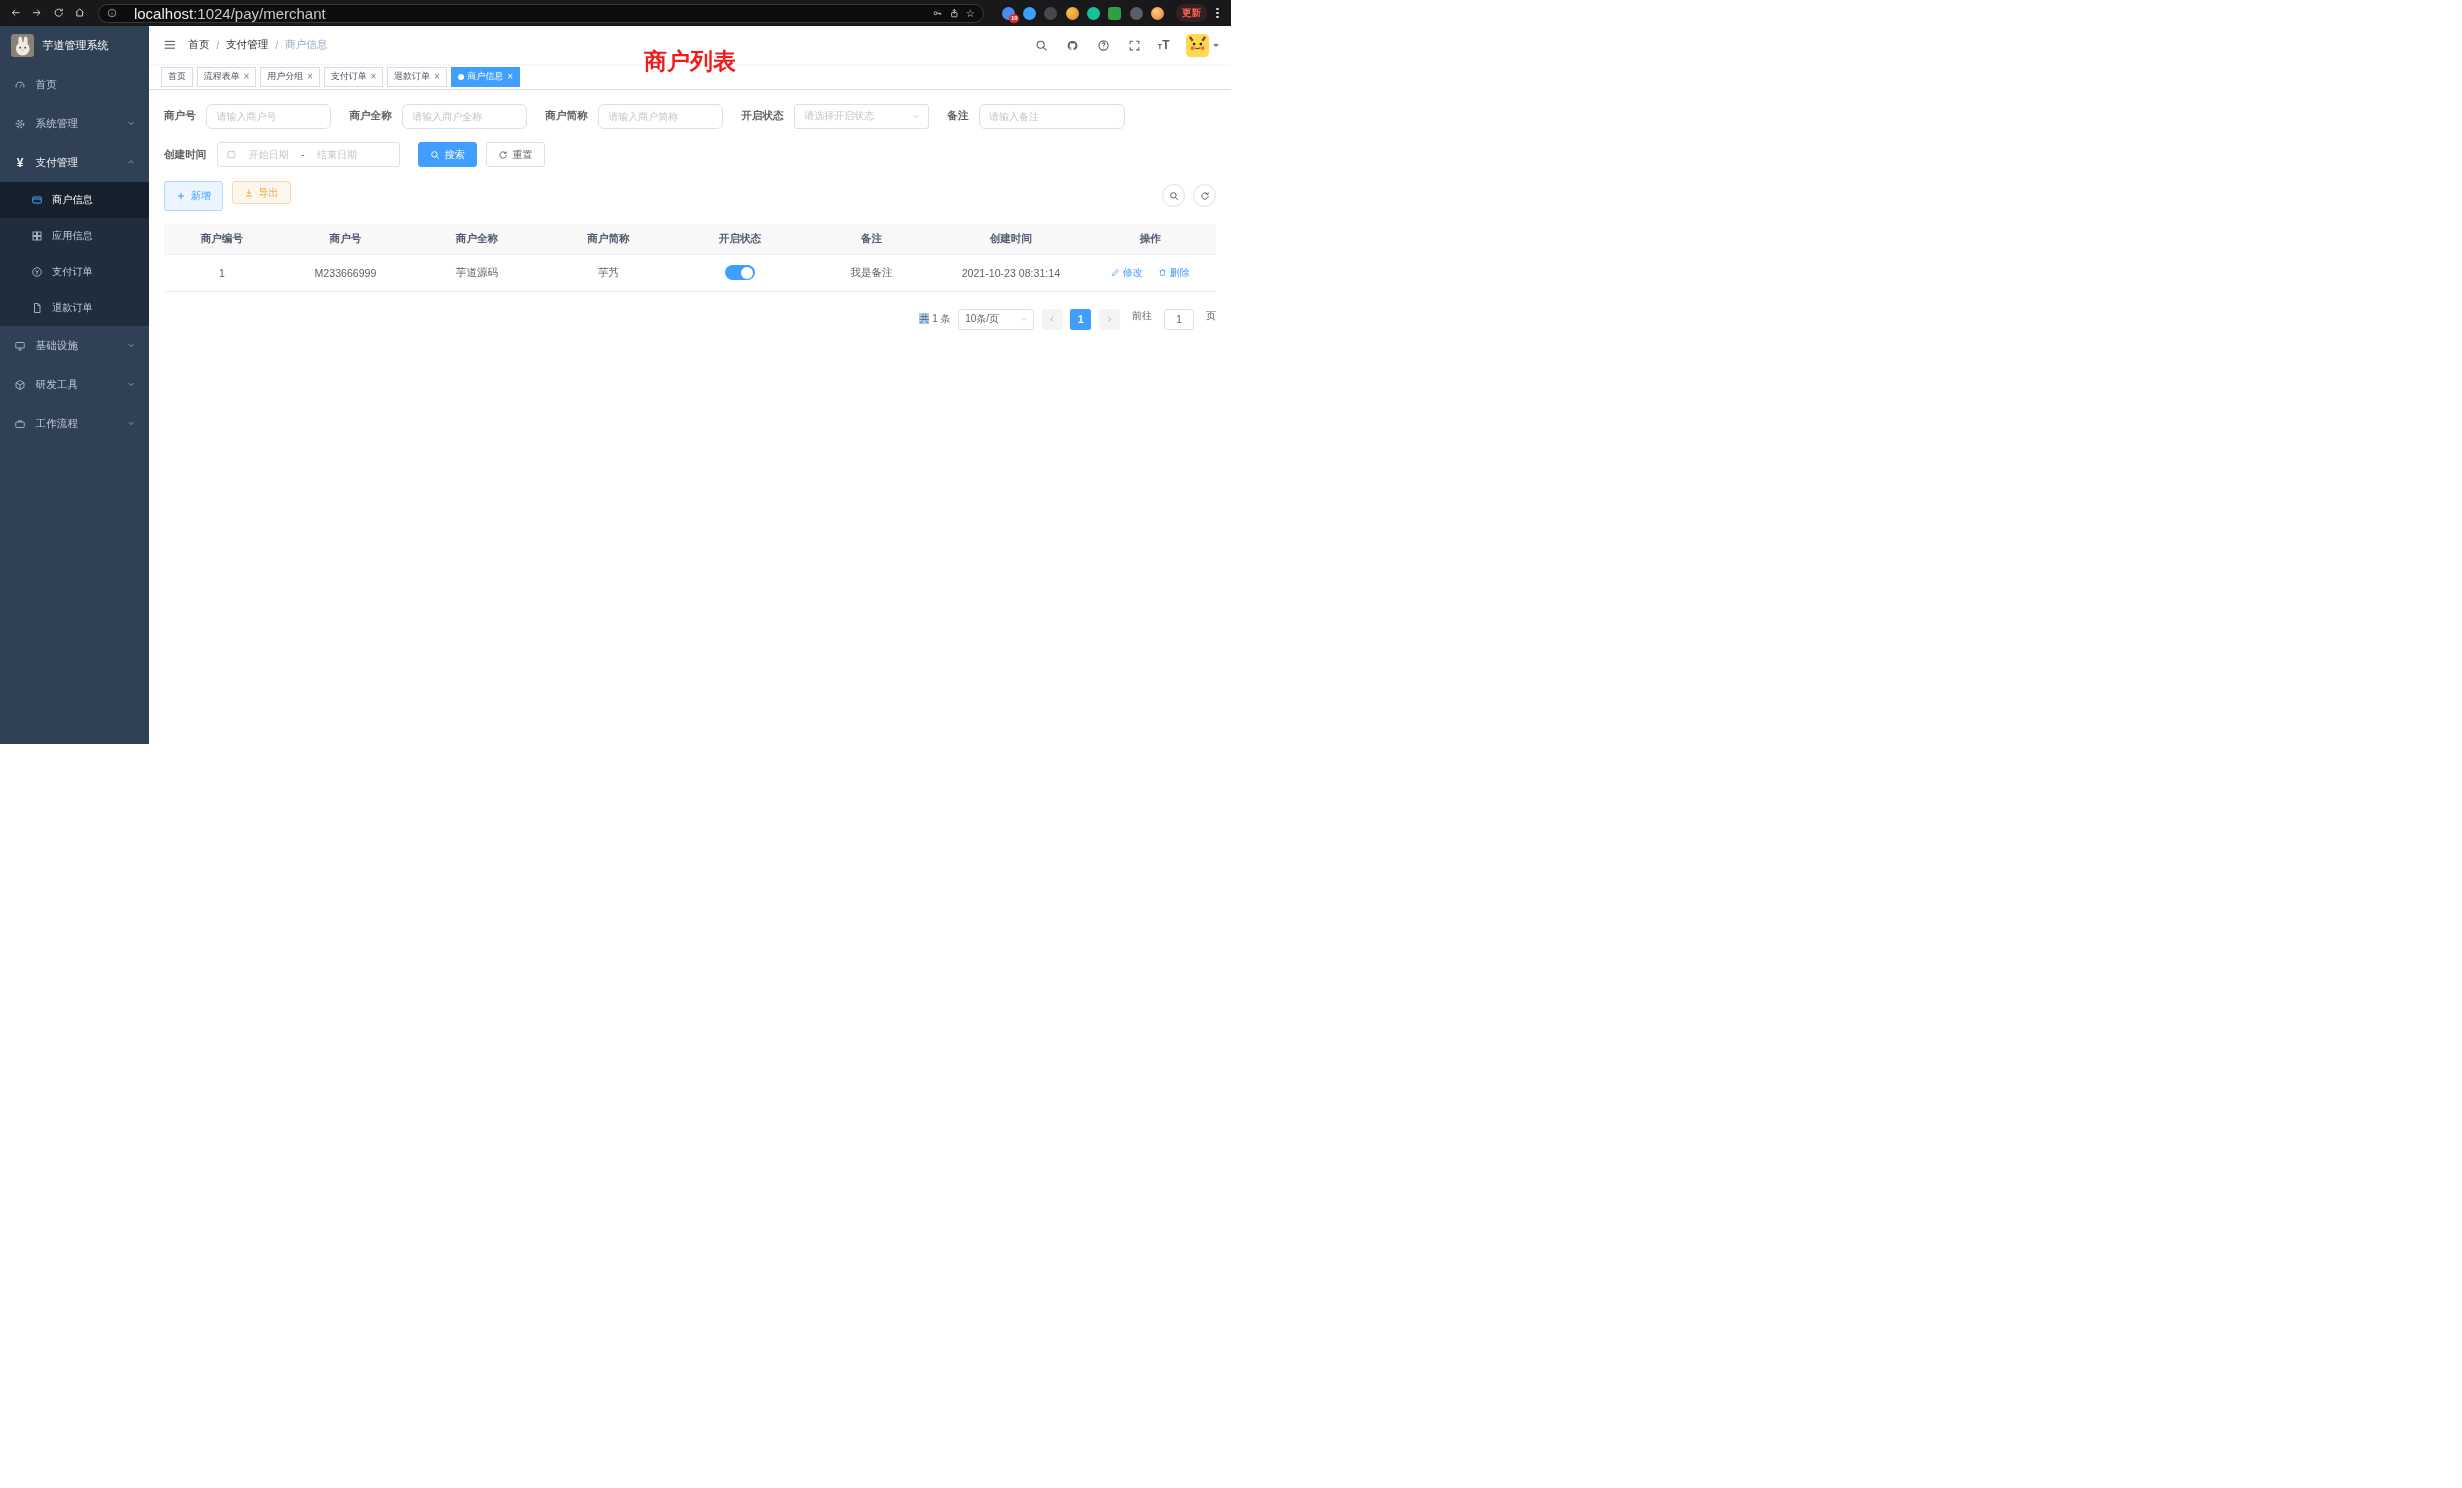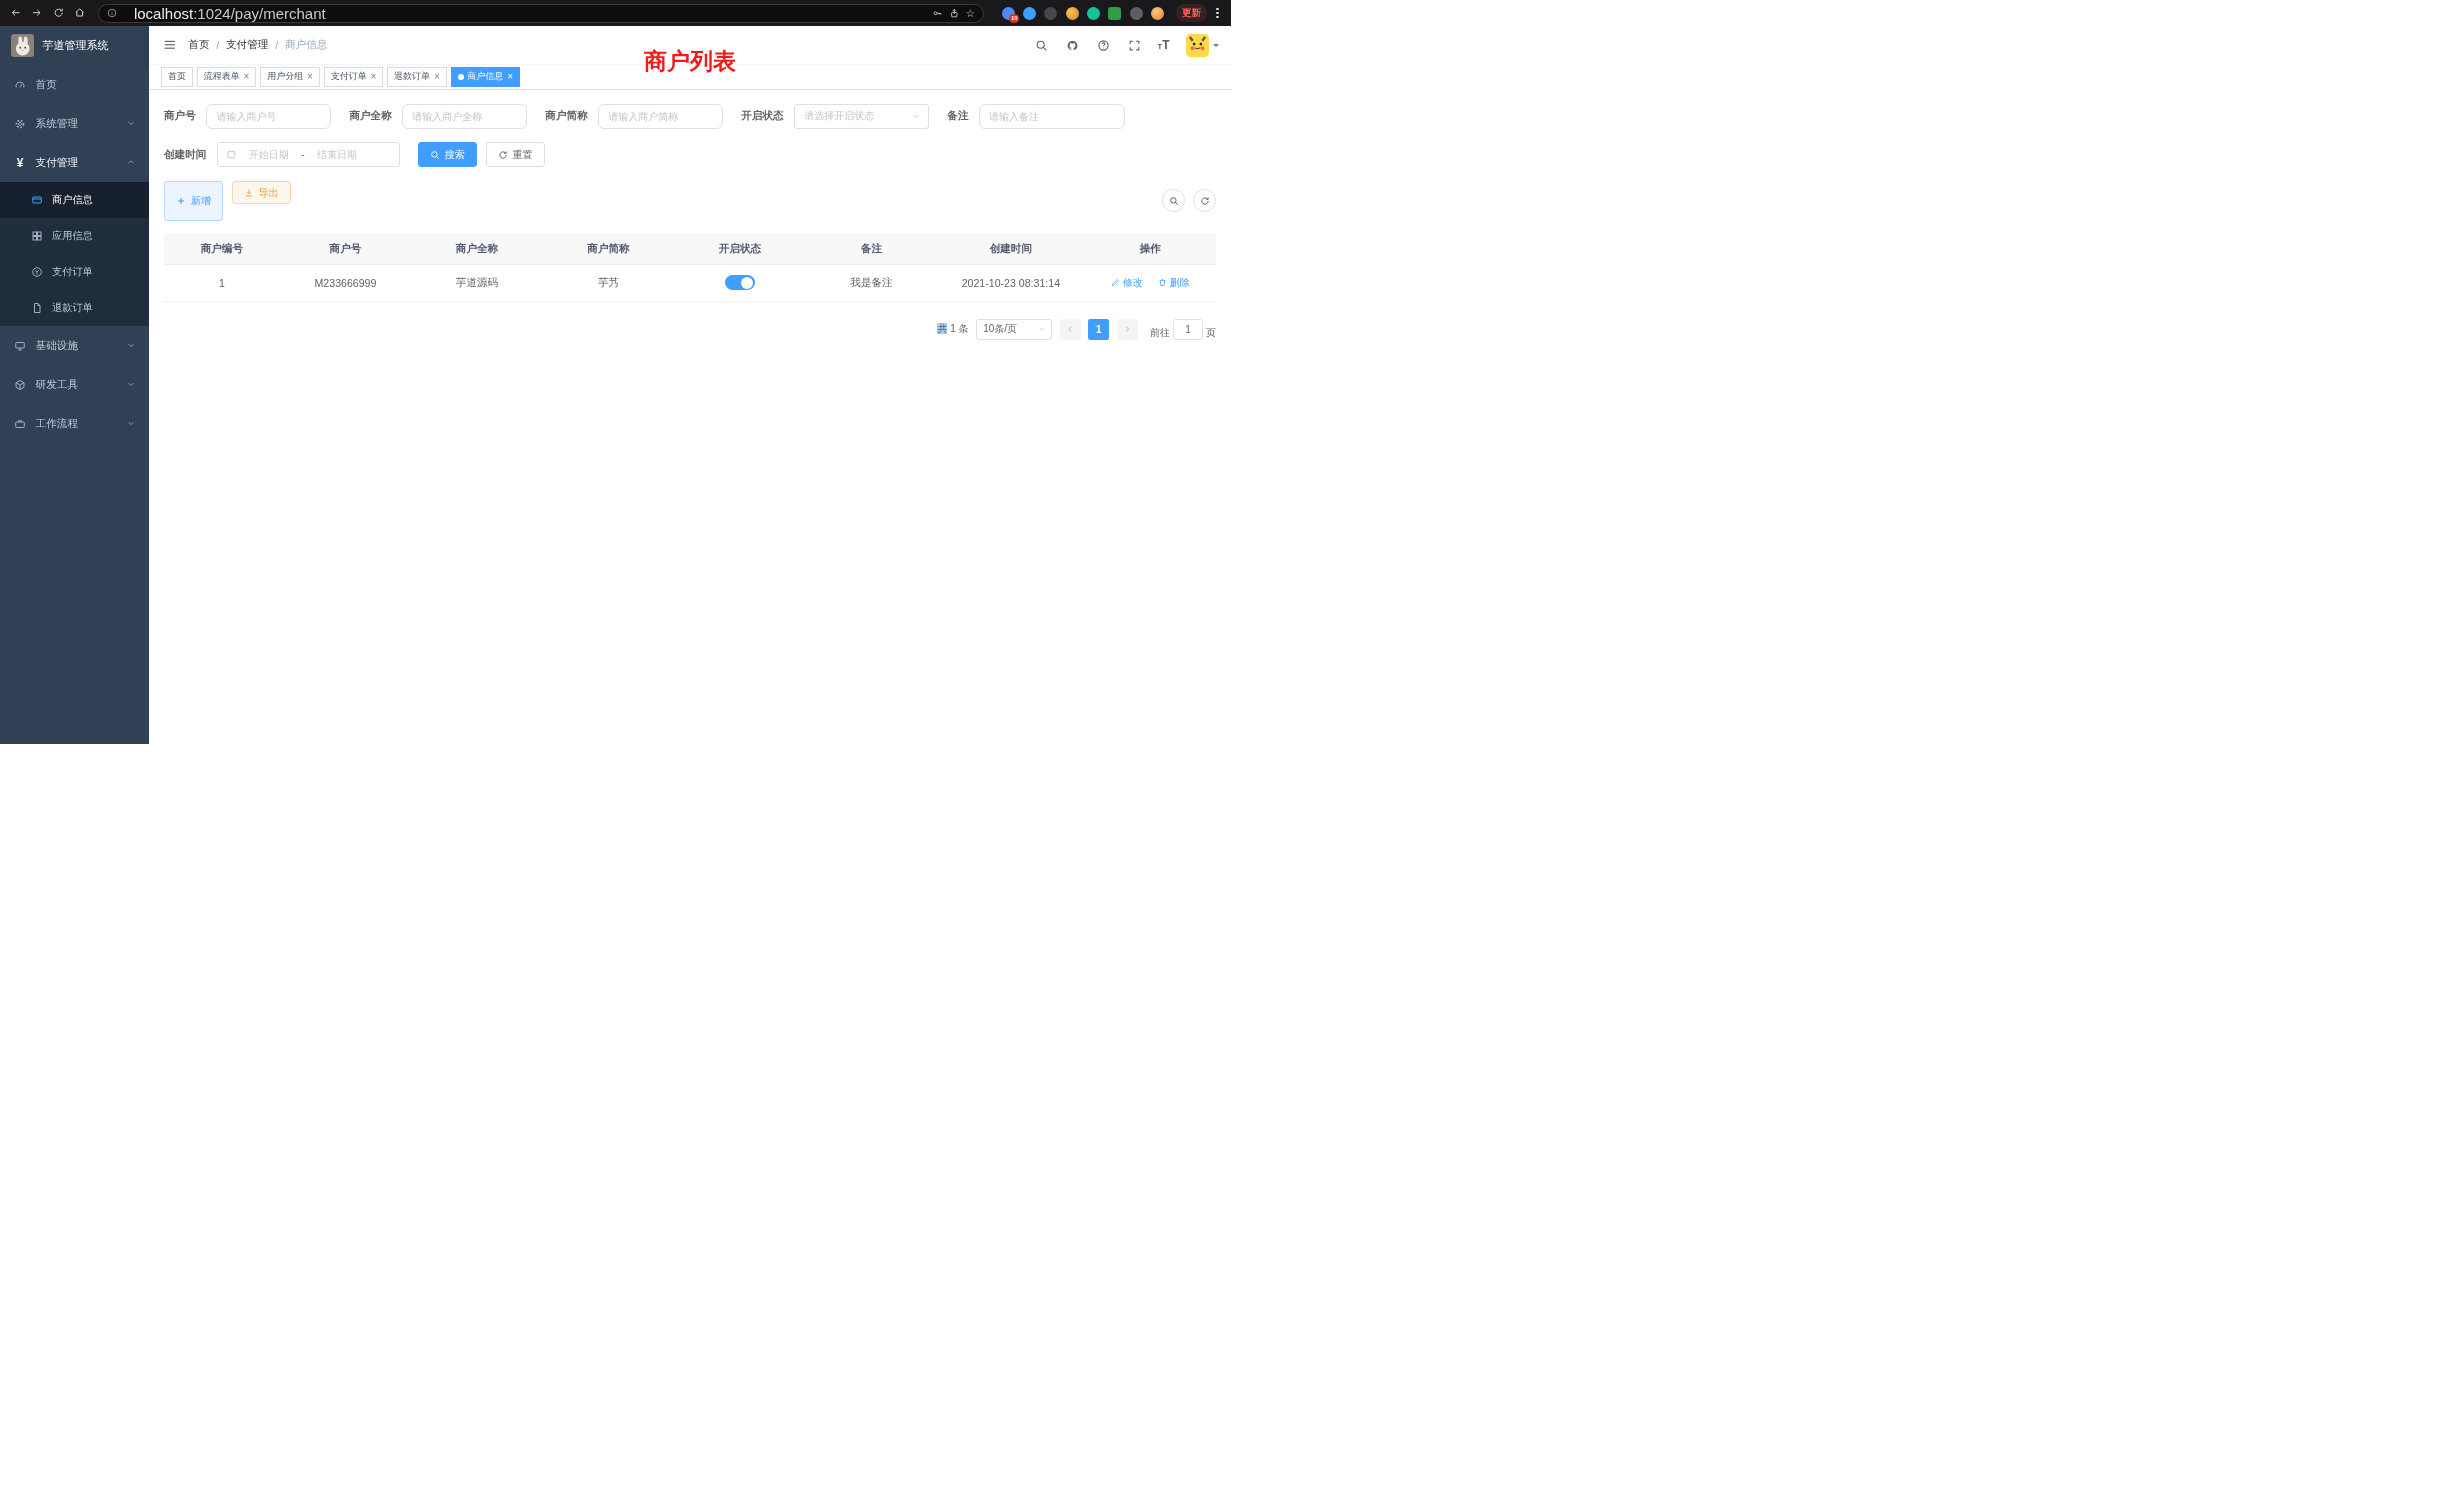--- a/index.html
+++ b/index.html
@@ -95,21 +95,21 @@
   .f-select svg { width:8.3px; height:8.3px; color:#c0c4cc; }
   .date-range { width:183px; display:flex; align-items:center; padding:0 7.6px; gap:4.5px; }
   .date-range svg { width:10.6px; height:10.6px; color:#c0c4cc; flex:0 0 10.6px; }
   .date-range input { border:none; outline:none; width:56px; font-size:10px; color:#606266; text-align:center; font-family:inherit; }
   .date-range input::placeholder { color:#c0c4cc; }
   .date-sep { color:#606266; font-size:10px; }
   .btn { display:inline-flex; align-items:center; gap:4.5px; height:25px; padding:0 11.4px; border-radius:3px;
          font-size:10px; cursor:pointer; border:0.8px solid #dcdfe6; background:#fff; color:#606266; white-space:nowrap; }
   .btn svg { width:10px; height:10px; }
   .btn-primary { background:#409eff; border-color:#409eff; color:#fff; }
-  .btn-plain-primary { background:#ecf5ff; border-color:#b3d8ff; color:#409eff; height:40px; }
+  .btn-plain-primary { background:#ecf5ff; border-color:#b3d8ff; color:#409eff; height:30px; }
   .btn-plain-warning { background:#fdf6ec; border-color:#f5dab1; color:#e6a23c; height:23.5px; }
 
   .toolbar-row { display:flex; align-items:center; margin:6px 0 13.6px; }
   .toolbar-left { display:flex; gap:8.3px; }
   .toolbar-right { margin-left:auto; display:flex; gap:7.6px; }
   .circle-btn { width:23px; height:23px; border-radius:50%; background:#fff; border:0.8px solid #dcdfe6; color:#5a5e66;
                 display:flex; align-items:center; justify-content:center; cursor:pointer; }
   .circle-btn svg { width:10px; height:10px; }
 
   
@@ -127,21 +127,21 @@
                 font-size:10px; color:#606266; }
   .pg-total .sel-hl { background:#a8cdf8; }
   .pg-size { width:76px; height:21px; border:0.8px solid #dcdfe6; border-radius:3px; display:flex; align-items:center;
              justify-content:space-between; padding:0 6px; cursor:pointer; }
   .pg-size svg { width:7.6px; height:7.6px; color:#c0c4cc; }
   .pg-btn { width:21px; height:21px; border-radius:2.3px; background:#f4f4f5; color:#a8abb2; display:flex;
             align-items:center; justify-content:center; cursor:pointer; }
   .pg-btn svg { width:8.3px; height:8.3px; }
   .pg-page { width:21px; height:21px; border-radius:2.3px; background:#409eff; color:#fff; font-weight:700;
              display:flex; align-items:center; justify-content:center; cursor:pointer; }
-  .pg-goto { display:flex; align-items:flex-end; gap:3px; margin-left:4.5px; }
+  .pg-goto { display:flex; align-items:flex-start; gap:12px; margin-left:4.5px; }
   .pg-goto input { width:30px; height:21px; border:0.8px solid #dcdfe6; border-radius:3px; text-align:center;
                    font-size:10px; color:#606266; font-family:inherit; }
 </style>
 </head>
 <body>
 
 <div class="page">
 
   <div class="browser-bar">
     <div class="b-btn">

